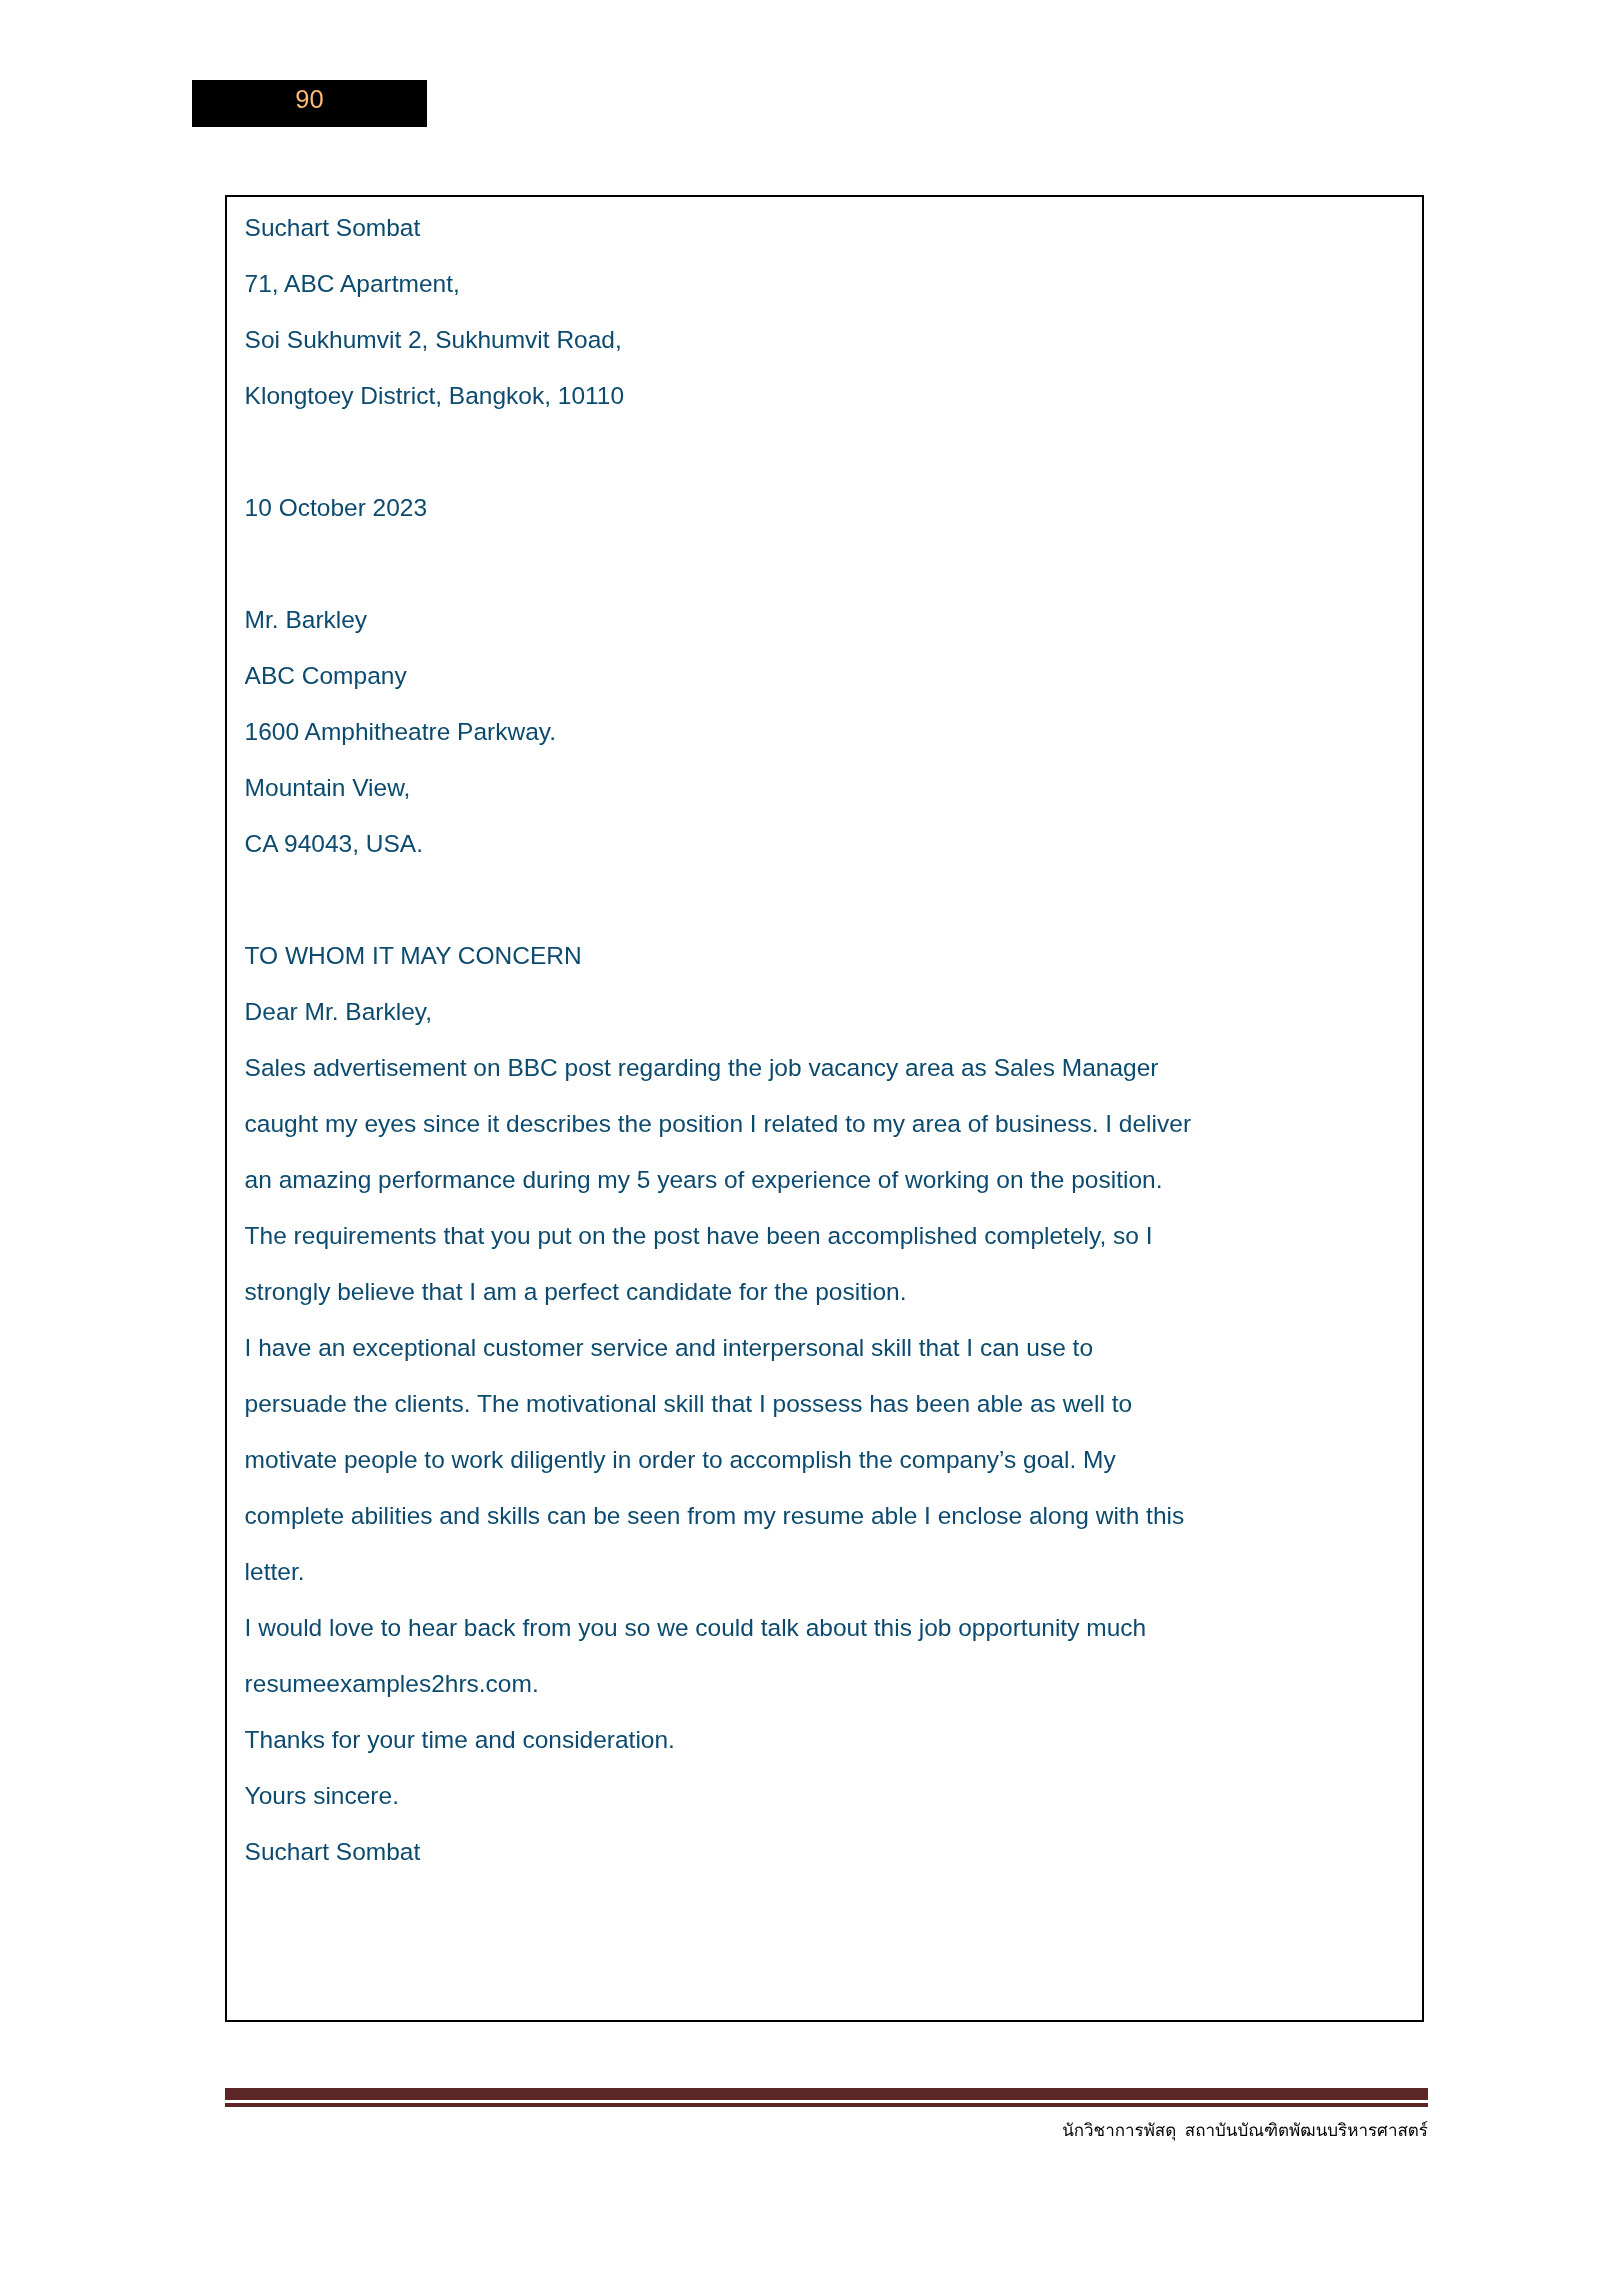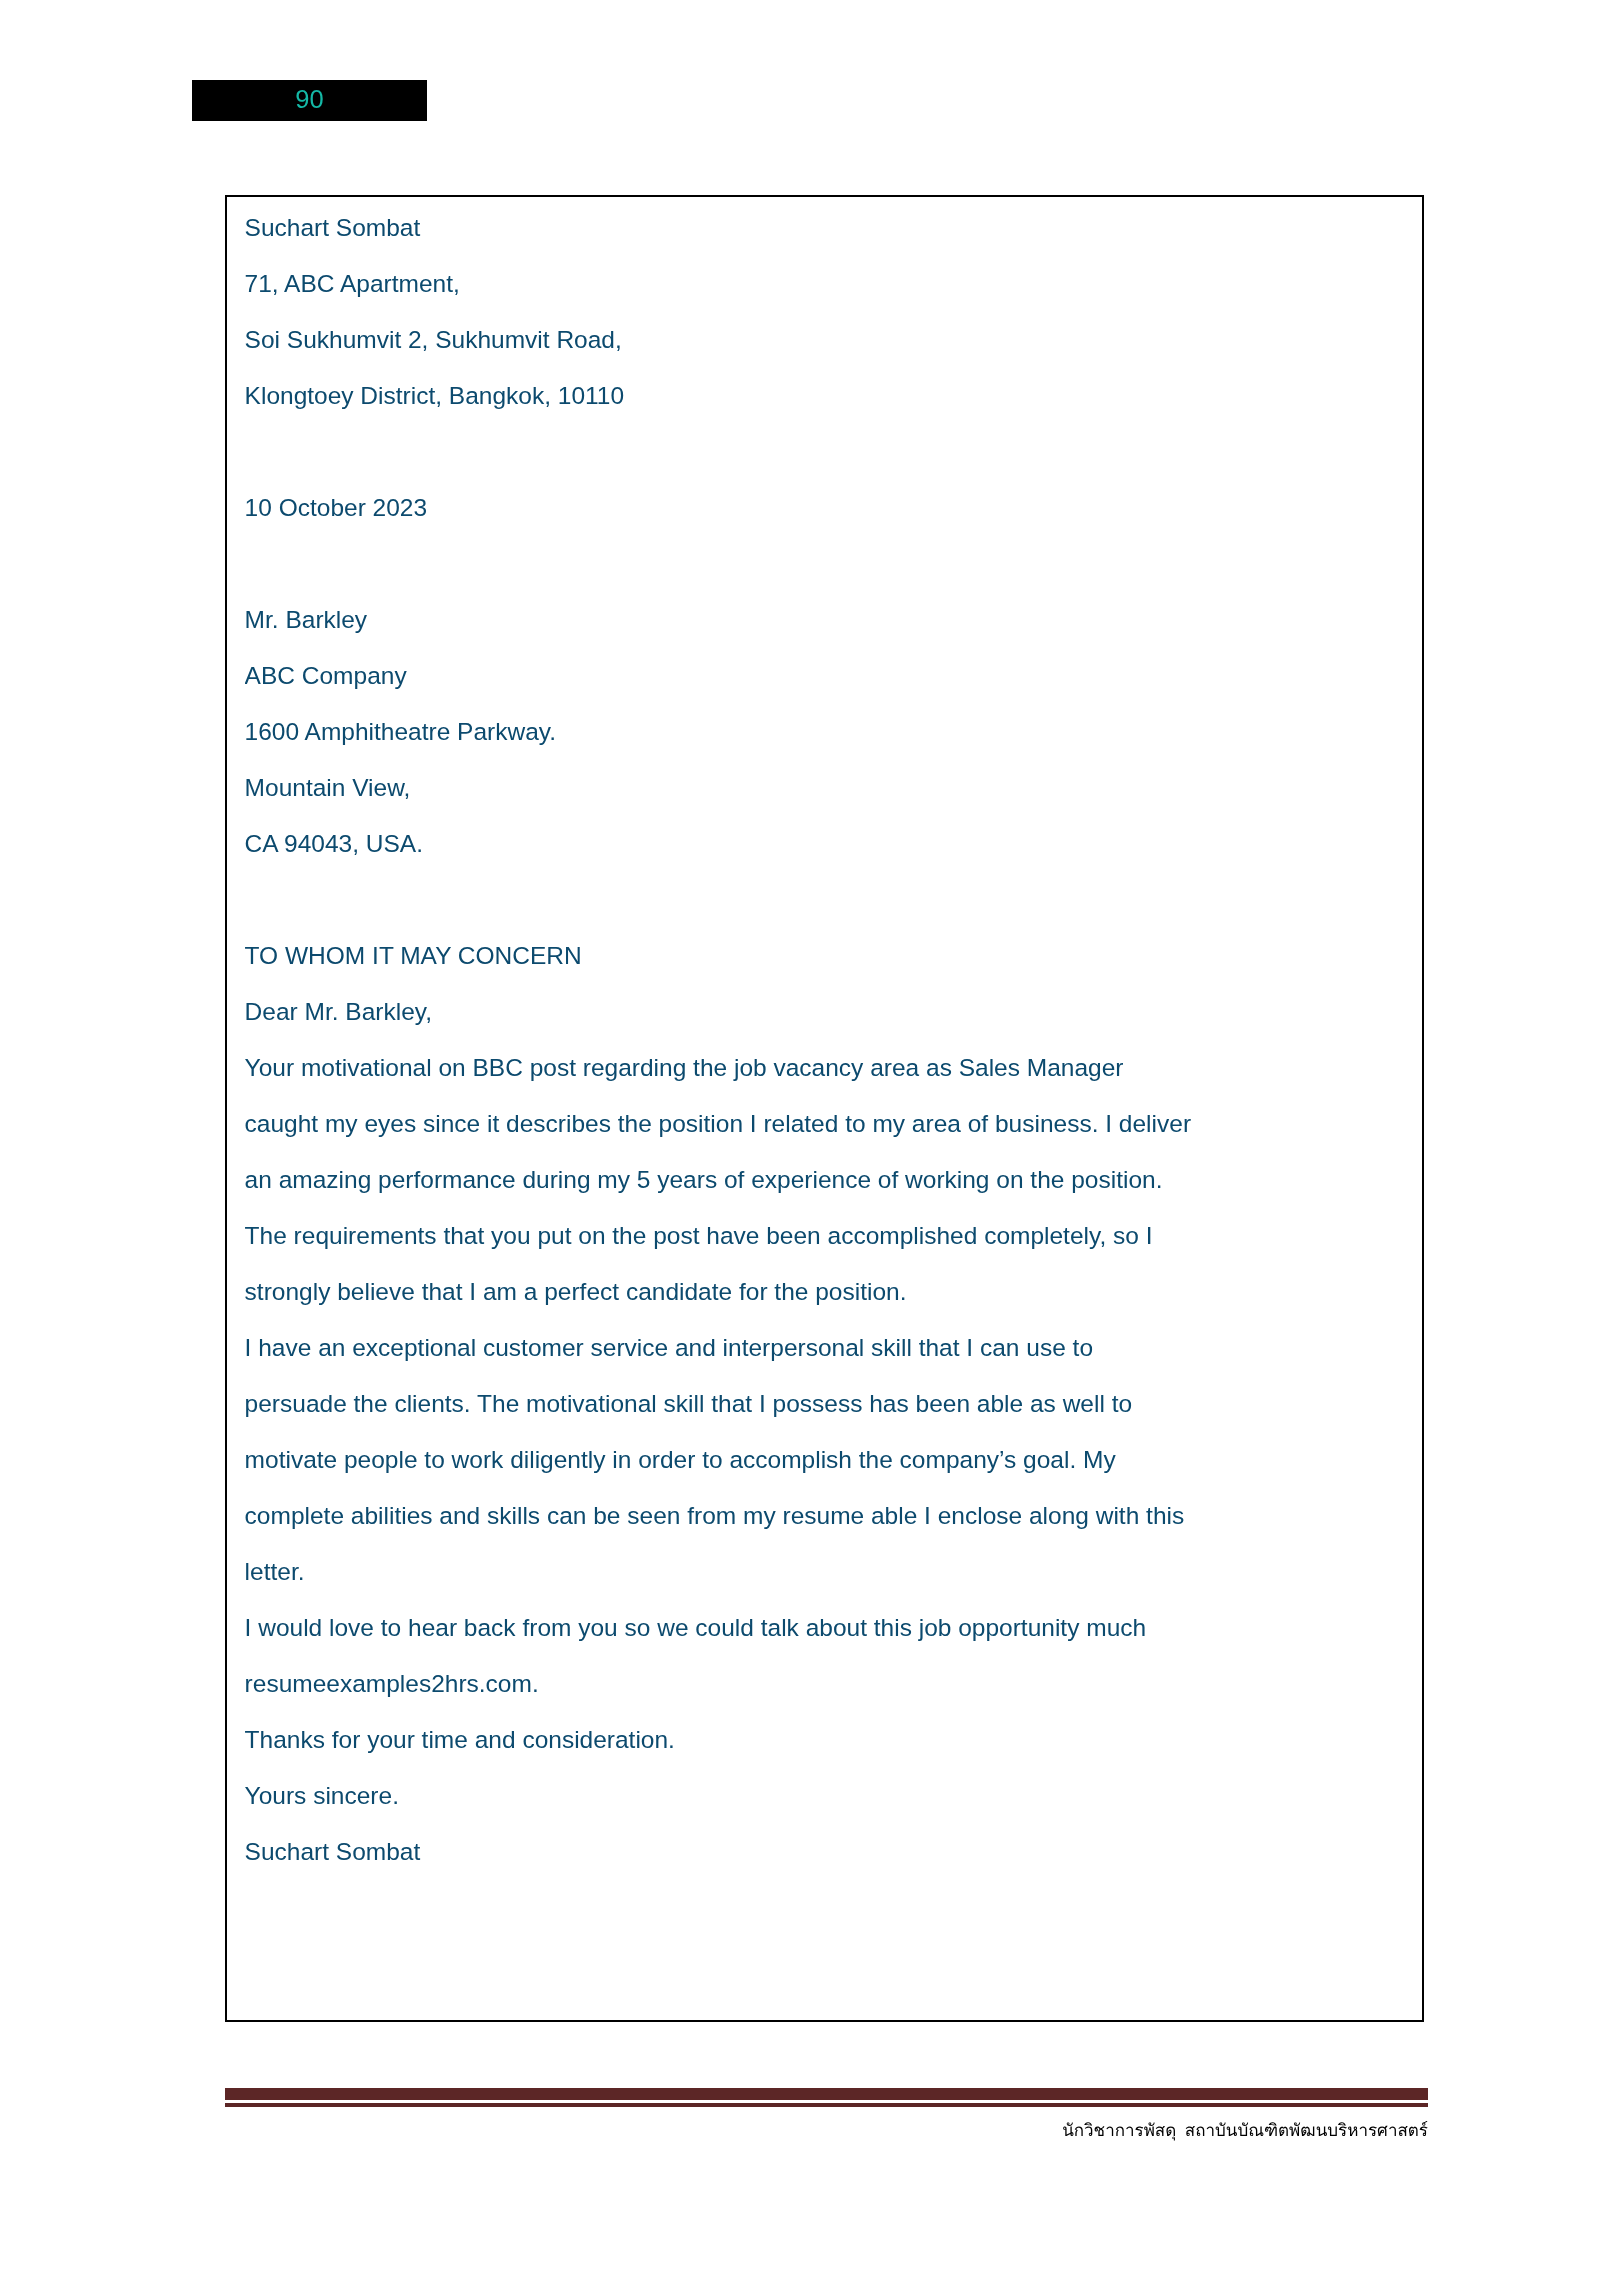--- a/index.html
+++ b/index.html
@@ -13,23 +13,23 @@
     height: 2293px;
     background: #ffffff;
     font-family: "Liberation Sans", sans-serif;
     overflow: hidden;
   }
   .page-number-badge {
     position: absolute;
     left: 192px;
     top: 80px;
     width: 235px;
-    height: 41px;
+    height: 47px;
     background: #000000;
-    color: #14b8a6;
+    color: #fdba74;
     font-size: 25.5px;
     line-height: 39px;
     text-align: center;
   }
   .letter-box {
     position: absolute;
     left: 225px;
     top: 195px;
     width: 1199px;
     height: 1827px;
@@ -94,21 +94,21 @@
       <div class="letter-line">10 October 2023</div>
       <div class="letter-line"></div>
       <div class="letter-line">Mr. Barkley</div>
       <div class="letter-line">ABC Company</div>
       <div class="letter-line">1600 Amphitheatre Parkway.</div>
       <div class="letter-line">Mountain View,</div>
       <div class="letter-line">CA 94043, USA.</div>
       <div class="letter-line"></div>
       <div class="letter-line">TO WHOM IT MAY CONCERN</div>
       <div class="letter-line">Dear Mr. Barkley,</div>
-      <div class="letter-line">Your motivational on BBC post regarding the job vacancy area as Sales Manager</div>
+      <div class="letter-line">Sales advertisement on BBC post regarding the job vacancy area as Sales Manager</div>
       <div class="letter-line">caught my eyes since it describes the position I related to my area of business. I deliver</div>
       <div class="letter-line">an amazing performance during my 5 years of experience of working on the position.</div>
       <div class="letter-line">The requirements that you put on the post have been accomplished completely, so I</div>
       <div class="letter-line">strongly believe that I am a perfect candidate for the position.</div>
       <div class="letter-line">I have an exceptional customer service and interpersonal skill that I can use to</div>
       <div class="letter-line">persuade the clients. The motivational skill that I possess has been able as well to</div>
       <div class="letter-line">motivate people to work diligently in order to accomplish the company’s goal. My</div>
       <div class="letter-line">complete abilities and skills can be seen from my resume able I enclose along with this</div>
       <div class="letter-line">letter.</div>
       <div class="letter-line">I would love to hear back from you so we could talk about this job opportunity much</div>

